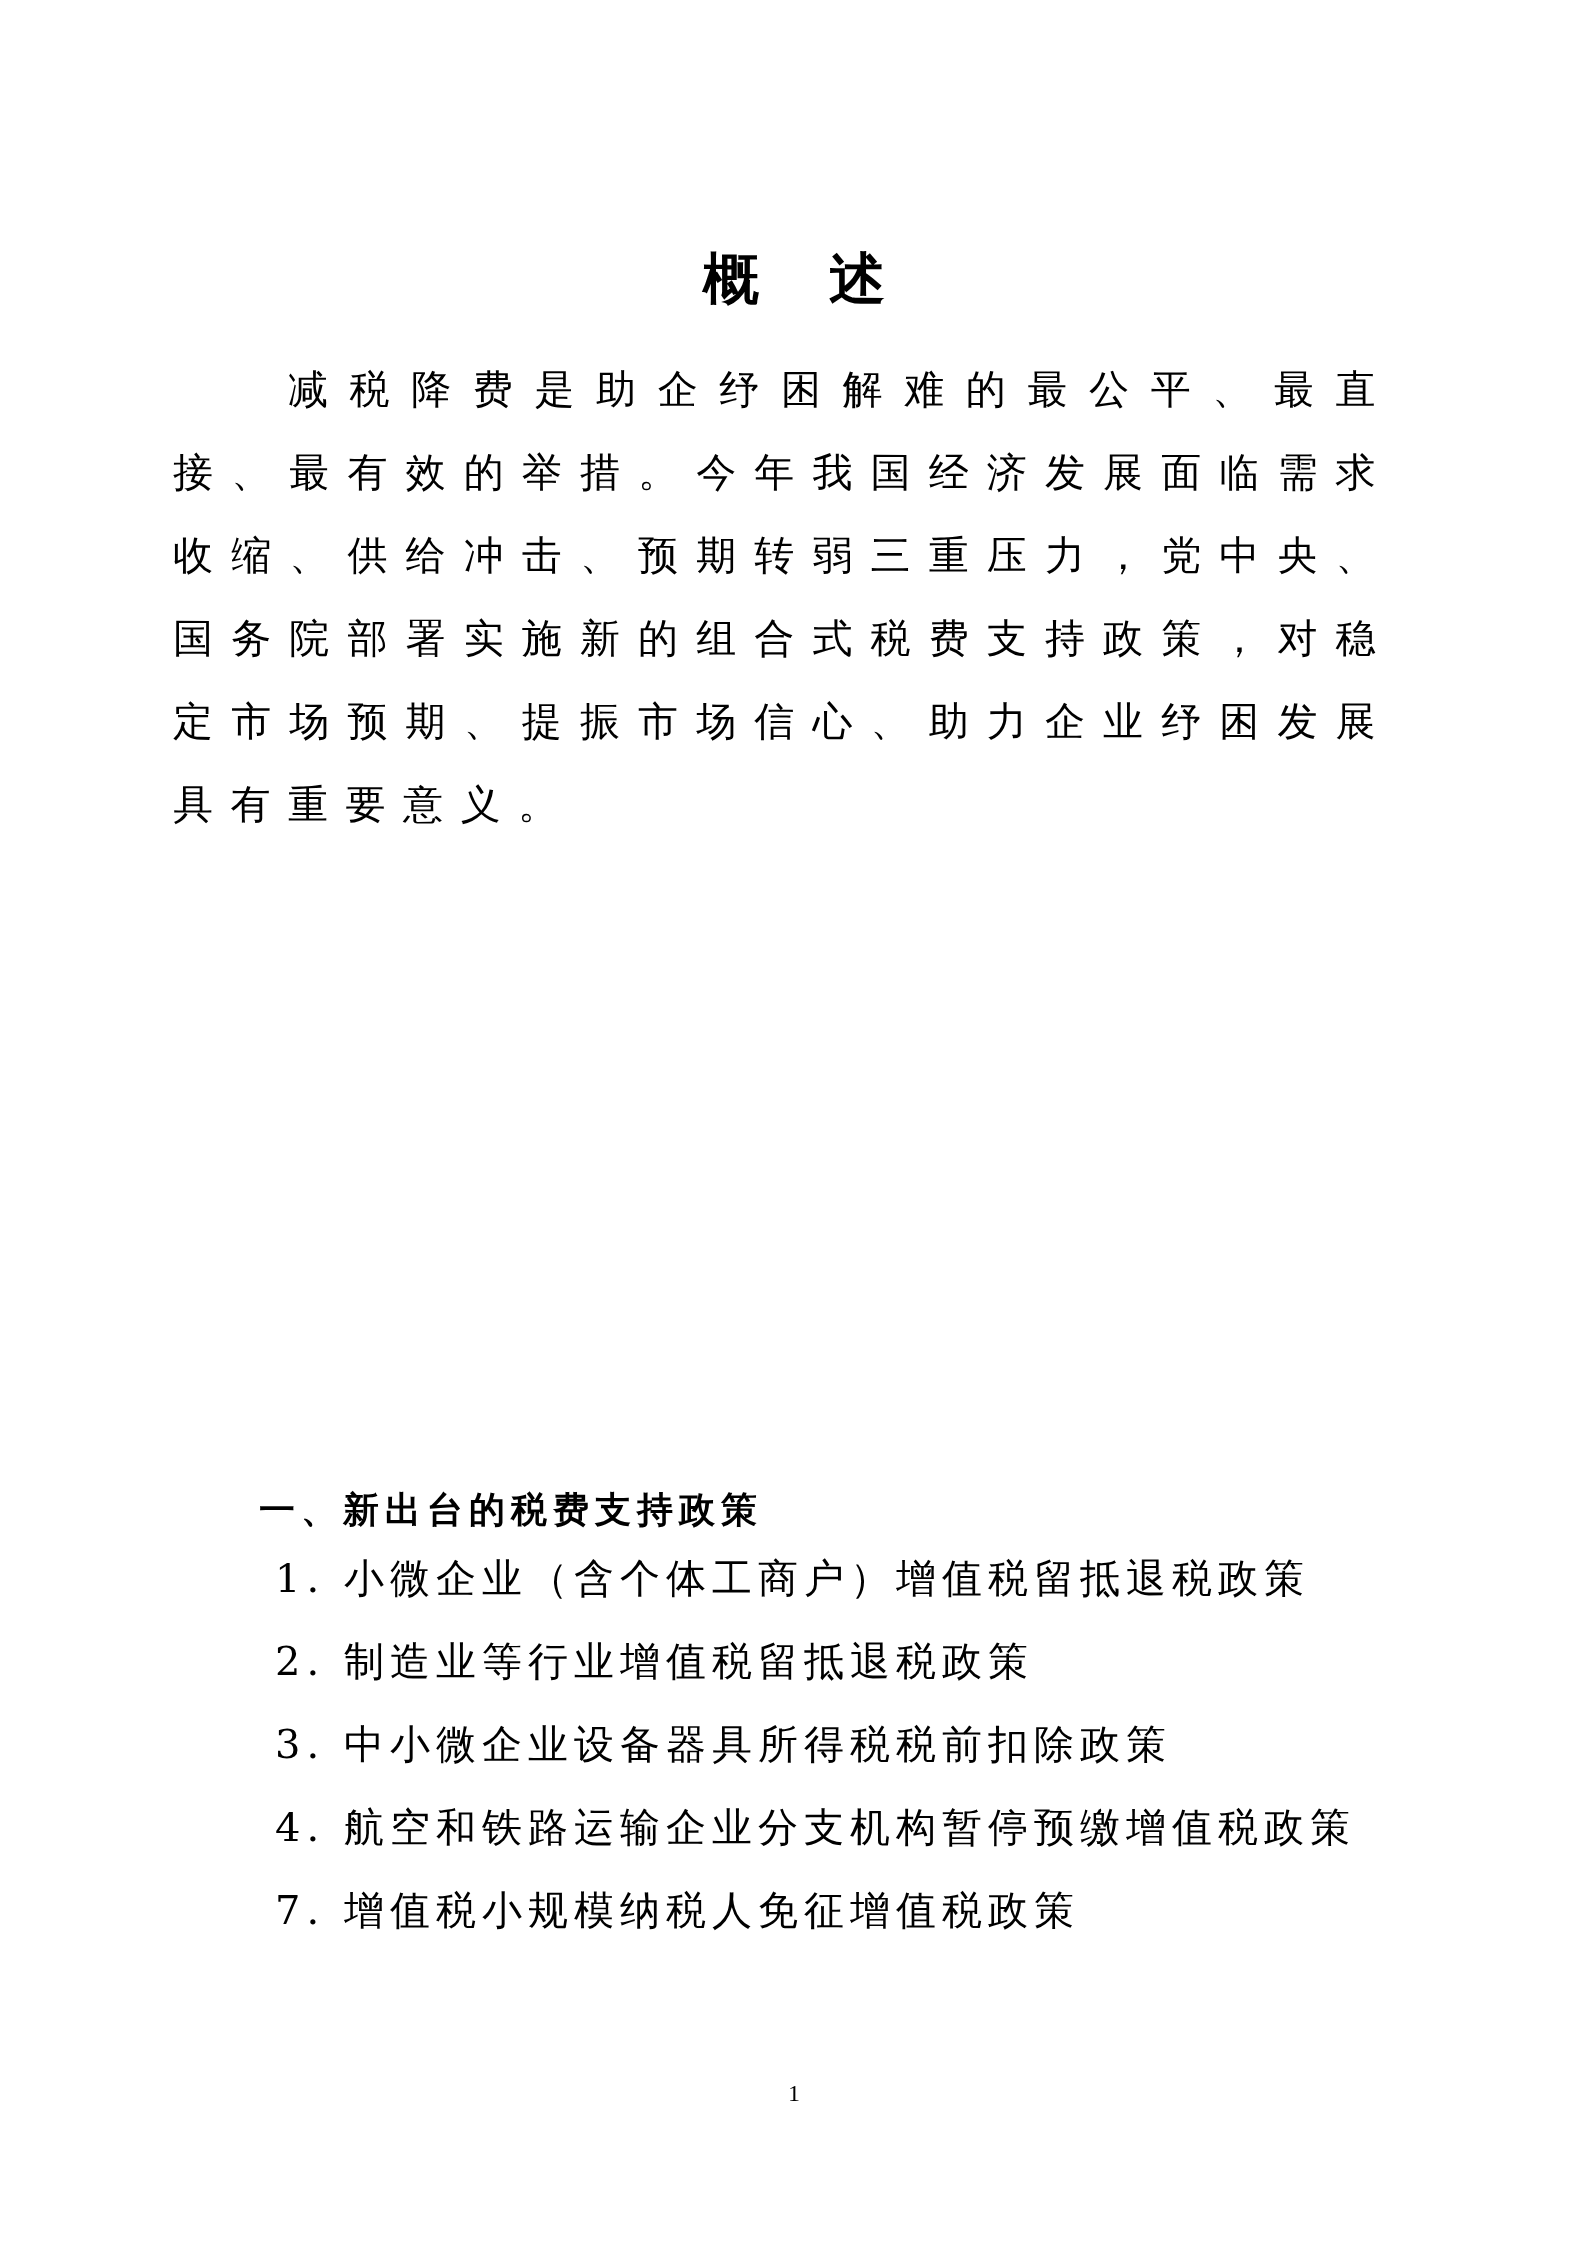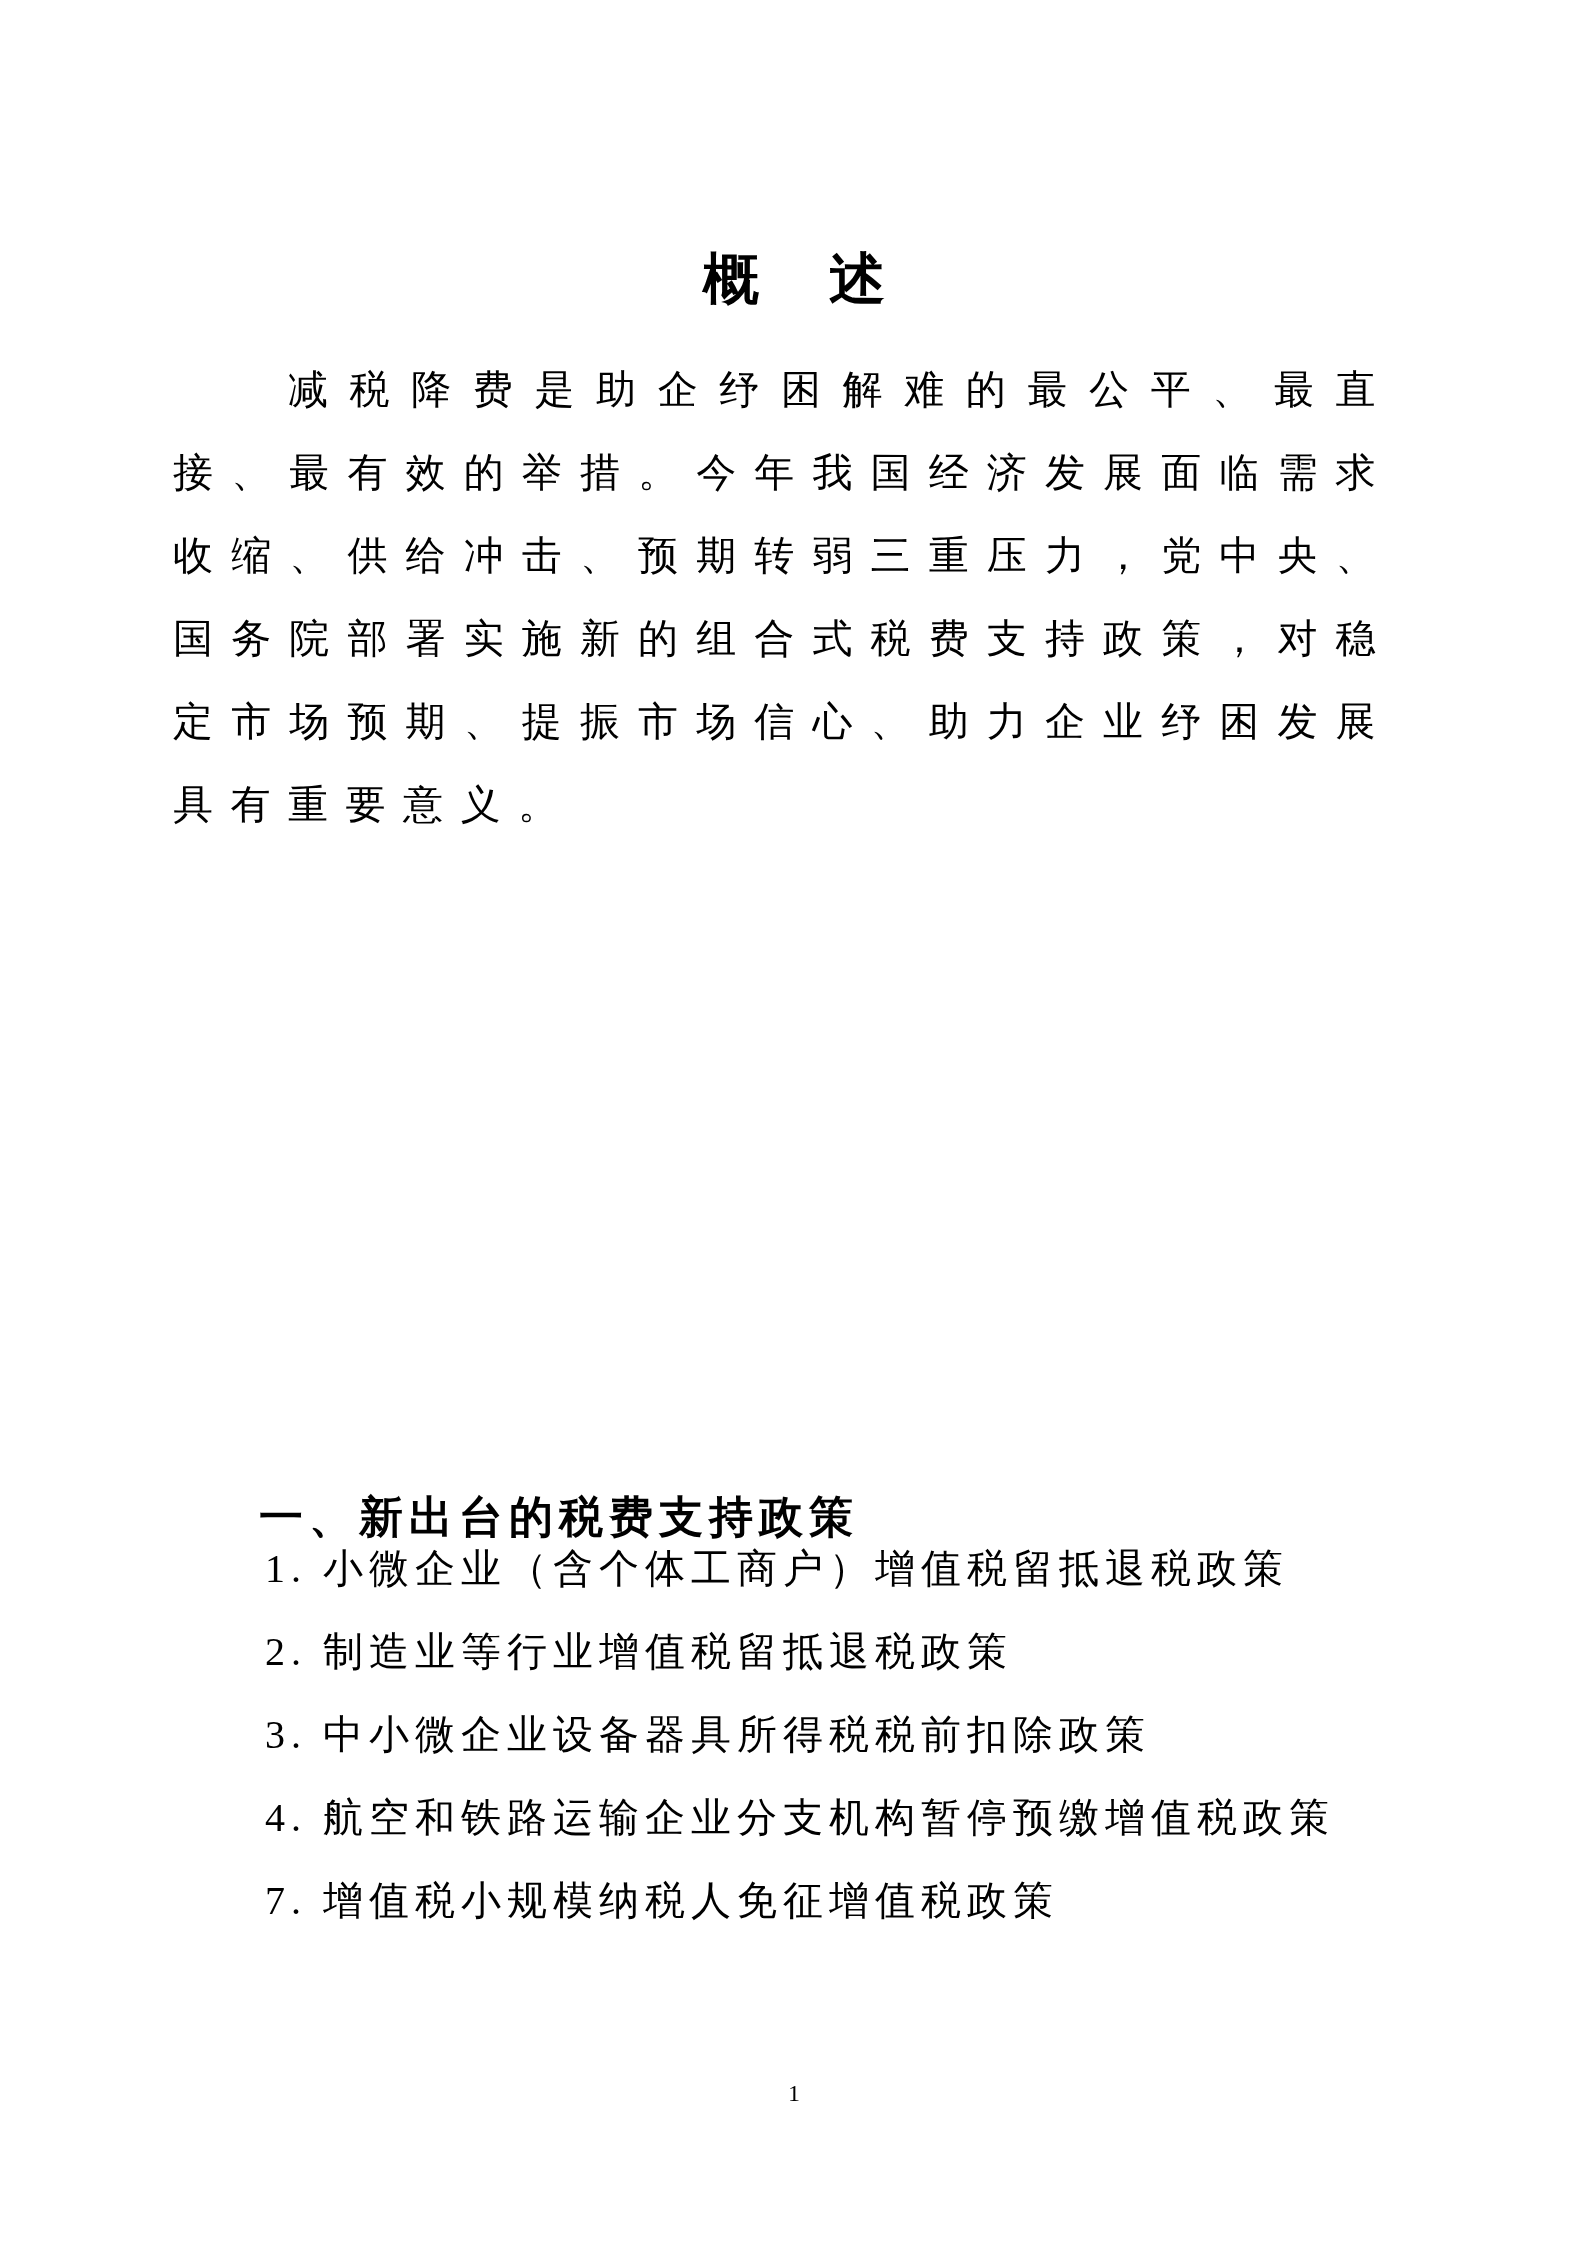--- a/index.html
+++ b/index.html
@@ -45,34 +45,33 @@
       text-align: justify;
     }
     .para {
       margin: 0;
       text-indent: 115px;
     }
     .section-heading {
       position: absolute;
       left: 259px;
       top: 1438px;
-      font-size: 44px;
+      font-size: 36px;
       font-weight: bold;
       line-height: 83px;
       letter-spacing: 6px;
       font-family: "DejaVu Sans", "Liberation Sans", sans-serif;
     }
     .policy-list {
       position: absolute;
       left: 259px;
       top: 1521px;
-      margin: 6px;
+      margin: 16px;
       padding: 0;
       list-style: none;
-      font-family: Liberation Serif, serif;
     }
     .policy-item {
       font-size: 40px;
       line-height: 83px;
       letter-spacing: 6px;
       white-space: nowrap;
     }
     .page-number {
       position: absolute;
       top: 2078px;

